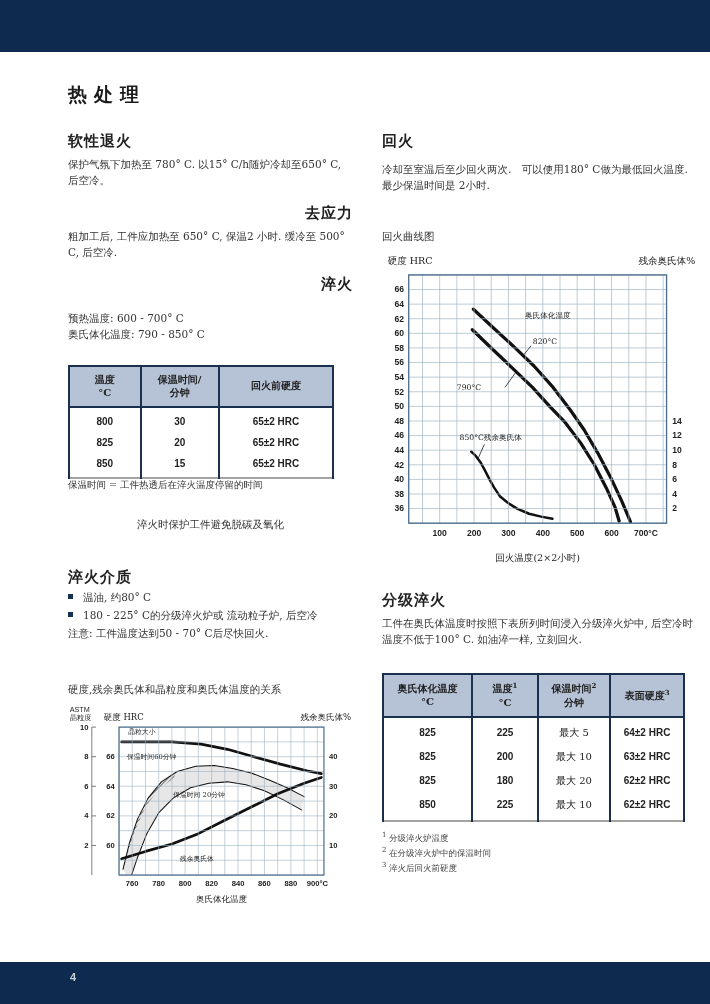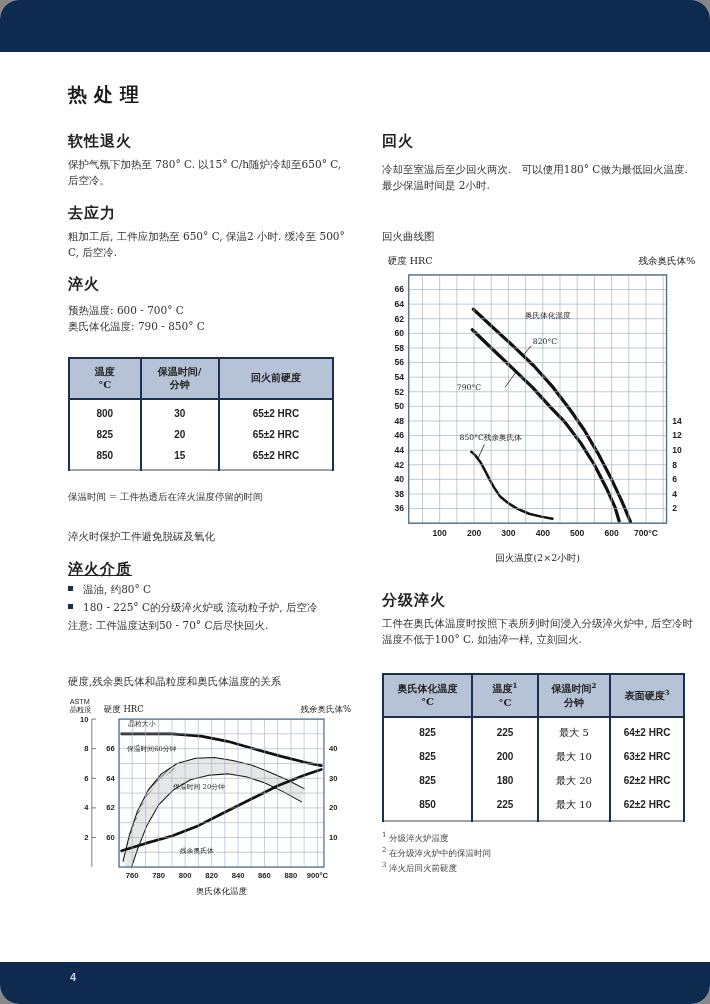--- a/index.html
+++ b/index.html
@@ -1,37 +1,37 @@
 <!DOCTYPE html>
 <html><head>
 <meta charset="utf-8">
 <style>
   * { margin:0; padding:0; box-sizing:border-box; }
   body { background:#888; font-family:"Liberation Sans","DejaVu Sans",sans-serif; }
-  .page { position:relative; width:710px; height:1004px; background:#ffffff; overflow:hidden; margin:0 auto;border-radius:19px; }
+  .page { position:relative; width:710px; height:1004px; background:#ffffff; overflow:hidden; margin:0 auto; }
   .topbar { height:52px; background:#0e2b4f; }
   .footerbar { position:absolute; left:0; right:0; bottom:0; height:42px; background:#0e2b4f; }
   .pagenum { color:#c9d1da; font-size:11px; font-weight:bold; margin:9px 0 0 70px; display:inline-block; }
   .content { padding:0 13px 0 68px; }
   h1.doc-title { margin-top:30px; font-family:"DejaVu Serif","Liberation Serif",serif; font-size:19px; font-weight:bold; letter-spacing:7px; color:#1c1c1c; }
   .cols { display:flex; gap:29px; align-items:flex-start; }
   .col-left { width:292px; }
   .col-right { width:323px; }
   h2.sec { font-size:15px; font-weight:bold; color:#222; margin:24px 0 5px; letter-spacing:1px; }
-  h2.sec.tight { margin-top:15px; }
+  h2.sec.tight { margin-top:15px;text-align:right; }
   p.body { font-family:"DejaVu Serif","Liberation Serif",serif; font-size:10.5px; line-height:1.55; color:#333; margin:0 0 4px; }
   p.body.gap { margin-top:10px; }
   p.caption { font-family:"DejaVu Serif","Liberation Serif",serif; font-size:10.5px; color:#333; }
   table.data-table { border-collapse:collapse; border:2px solid #a3a3a3; margin-top:22px; }
   table.data-table th { background:#b6c3d6; border:2px solid #1b2f4e; font-family:"DejaVu Serif","Liberation Serif",serif; font-size:10px; font-weight:bold; color:#222; text-align:center; padding:6px 3px; line-height:1.35; }
   table.data-table td { border-left:2px solid #1b2f4e; border-right:2px solid #1b2f4e; font-size:10px; font-weight:bold; color:#222; text-align:center; padding:5px 3px; }
   table.data-table tr:first-child td { padding-top:8px; }
   table.data-table tr:last-child td { padding-bottom:8px; }
   .mar-table td:nth-child(3) { font-family:"DejaVu Serif","Liberation Serif",serif; font-weight:normal; }
-  .tbl-note { font-family:"DejaVu Serif","Liberation Serif",serif; font-size:9.5px; color:#333; margin-top:20px; }
+  .tbl-note { font-family:"DejaVu Serif","Liberation Serif",serif; font-size:9.5px; color:#333; margin-top:0; }
   ul.bullets { list-style:none; margin:2px 0 0; }
   ul.bullets li { font-family:"DejaVu Serif","Liberation Serif",serif; font-size:10.5px; color:#333; line-height:1.7; }
   .sq { display:inline-block; width:5px; height:5px; background:#16304f; margin-right:10px; vertical-align:2px; }
   .notice { margin-top:16px; }
   .chart-caption-left { margin-top:42px; }
   .chart-box { margin-top:8px; }
   .caption-tempering { margin-top:36px; }
   .footnotes { margin-top:8px; }
   .footnotes div { font-family:"DejaVu Serif","Liberation Serif",serif; font-size:8.5px; color:#444; line-height:1.7; }
   sup { font-size:7px; }
@@ -46,21 +46,21 @@
     <h1 class="doc-title">热处理</h1>
     <div class="cols">
 
       <div class="col-left">
         <h2 class="sec">软性退火</h2>
         <p class="body">保护气氛下加热至 780° C. 以15° C/h随炉冷却至650° C, 后空冷。</p>
 
         <h2 class="sec tight">去应力</h2>
         <p class="body">粗加工后, 工件应加热至 650° C, 保温2 小时. 缓冷至 500° C, 后空冷.</p>
 
-        <h2 class="sec tight" style="margin-bottom:8px;">淬火</h2>
+        <h2 class="sec tight" style="margin-bottom:16px;">淬火</h2>
         <p class="body" style="margin-bottom:0;">预热温度: 600 - 700° C</p>
         <p class="body">奥氏体化温度: 790 - 850° C</p>
 
         <table class="data-table" style="width:266px;">
           <colgroup>
               <col style="width:72px">
               <col style="width:79px">
               <col style="width:115px">
             </colgroup>
           <thead>
@@ -83,23 +83,23 @@
             </tr>
             <tr>
               <td>850</td>
               <td>15</td>
               <td>65±2 HRC</td>
             </tr>
           </tbody>
         </table>
         <p class="tbl-note">保温时间 = 工件热透后在淬火温度停留的时间</p>
 
-        <p class="body" style="margin-top:24px;">淬火时保护工件避免脱碳及氧化</p>
-
-        <h2 class="sec" style="margin-top:16px; margin-bottom:2px;text-decoration:underline;">淬火介质</h2>
+        <p class="body" style="margin-top:24px;text-align:center;">淬火时保护工件避免脱碳及氧化</p>
+
+        <h2 class="sec" style="margin-top:36px; margin-bottom:2px;">淬火介质</h2>
         <ul class="bullets">
           <li><span class="sq"></span><span>温油, 约80° C</span></li>
           <li><span class="sq"></span><span>180 - 225° C的分级淬火炉或 流动粒子炉, 后空冷</span></li>
         </ul>
         <p class="body notice">注意: 工件温度达到50 - 70° C后尽快回火.</p>
 
         <p class="caption chart-caption-left">硬度,残余奥氏体和晶粒度和奥氏体温度的关系</p>
         <div class="chart-box"><svg viewBox="0 0 335 238" width="100%">
               <defs>
                 <pattern id="hatch1" width="3.5" height="3.5" patternUnits="userSpaceOnUse" patternTransform="rotate(45)">

